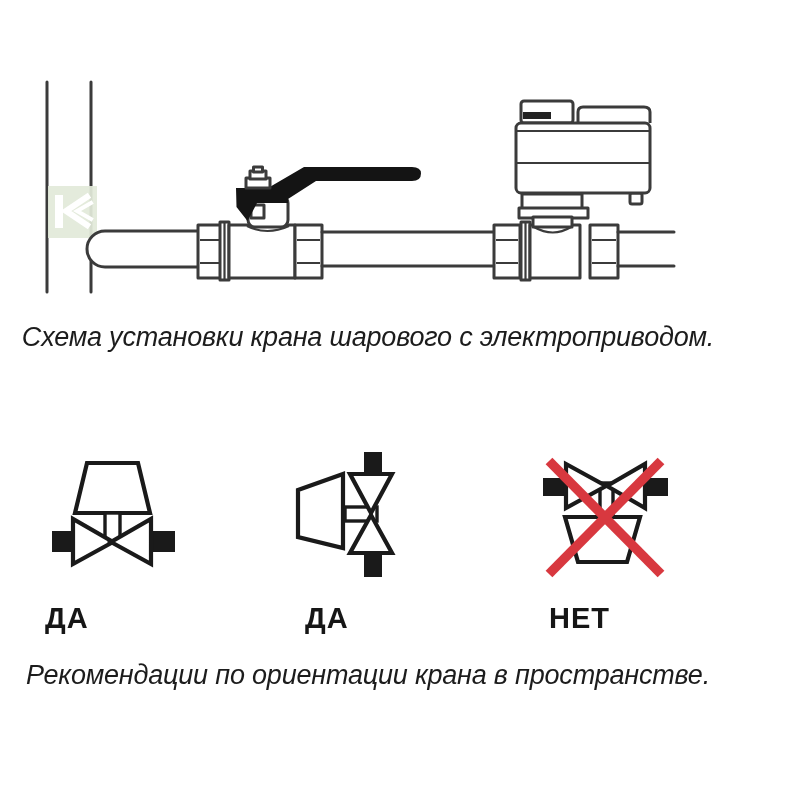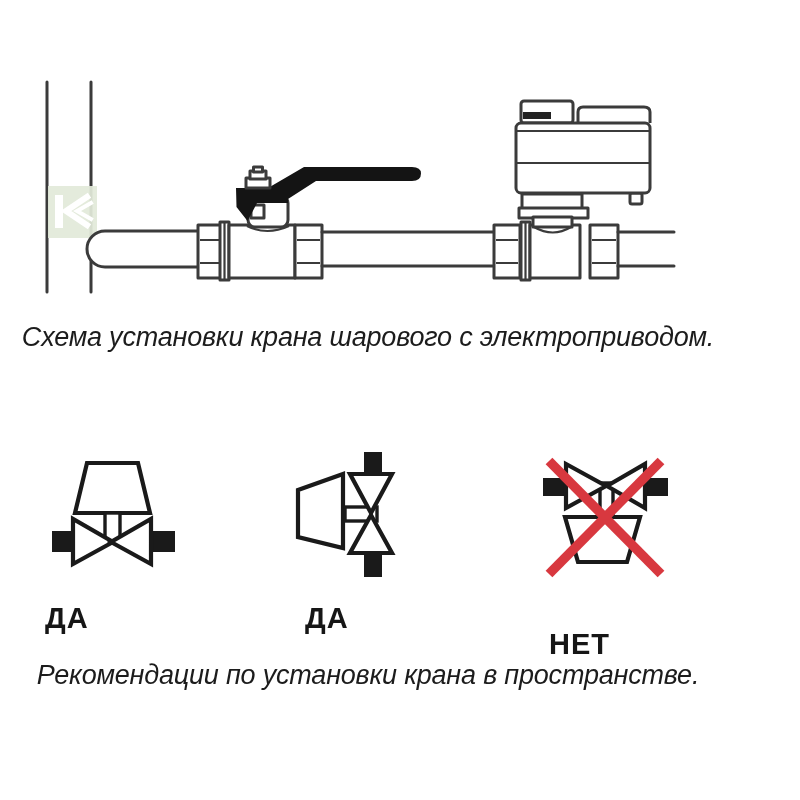--- a/index.html
+++ b/index.html
@@ -137,16 +137,16 @@
           <path class="cross" d="M661,461 L549,574"></path>
         </g>
       </g>
     </g>
   </svg>
 
   <div class="caption" style="top:322px;">Схема установки крана шарового с электроприводом.</div>
 
   <div class="optlabel" style="left:45px;top:602px;">ДА</div>
   <div class="optlabel" style="left:305px;top:602px;">ДА</div>
-  <div class="optlabel" style="left:549px;top:628px;">НЕТ</div>
+  <div class="optlabel" style="left:549px;top:602px;">НЕТ</div>
 
-  <div class="caption" style="top:660px;">Рекомендации по установки крана в пространстве.</div>
+  <div class="caption" style="top:660px;">Рекомендации по ориентации крана в пространстве.</div>
 </div>
 
 </body></html>

